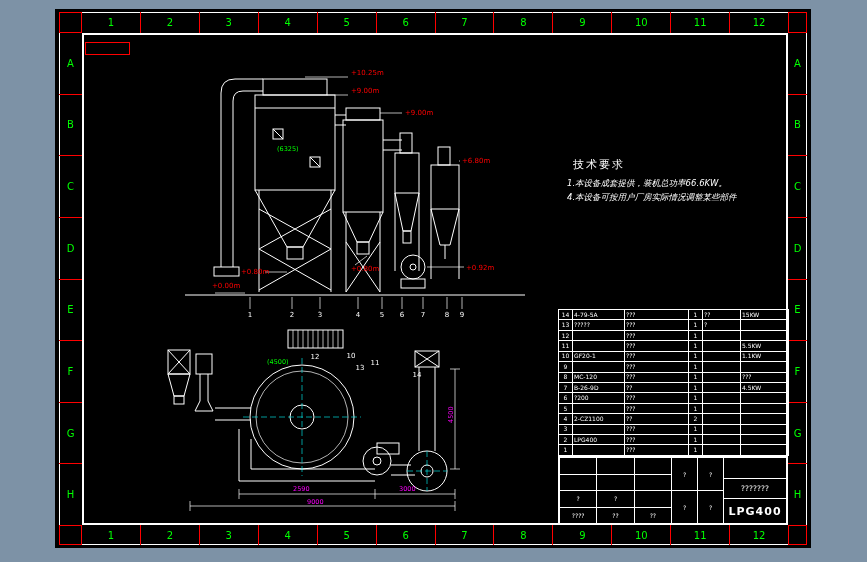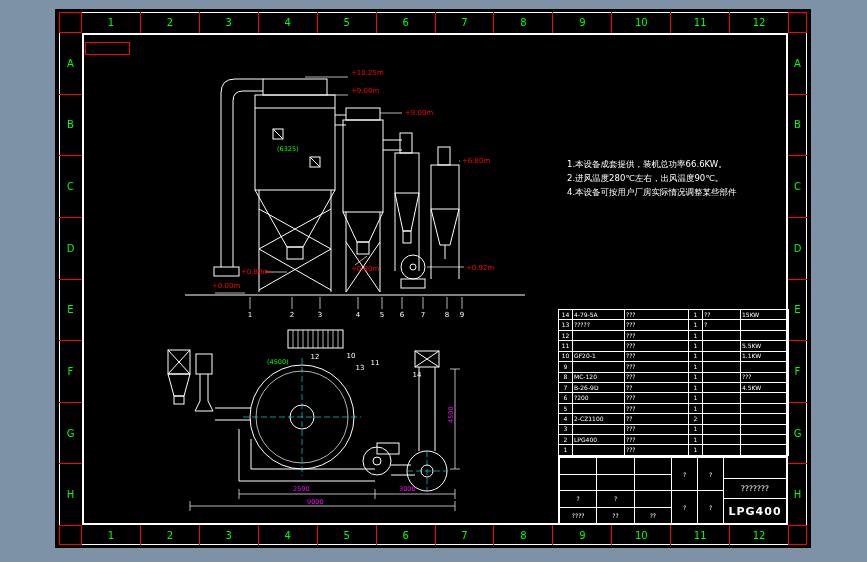--- a/index.html
+++ b/index.html
@@ -31,21 +31,21 @@
   .ln { stroke:#fff; stroke-width:1; fill:none; }
   .thin { stroke-width:0.7; }
   .cl { stroke:#00ffff; stroke-width:0.6; fill:none; stroke-dasharray:6 3; }
   text.red { fill:#ff0000; font-size:7px; }
   text.grn { fill:#00ff00; font-size:6.5px; }
   text.mag { fill:#ff00ff; font-size:6.5px; }
   text.co  { fill:#ffffff; font-size:7px; text-anchor:middle; }
 
   .techreq { position:absolute; left:512px; top:148px; width:212px; color:#fff; }
   .tr-title { font-size:11px; margin:0 0 4px 6px; letter-spacing:2px; }
-  .tr-line { font-size:8.5px; line-height:14px; white-space:nowrap; }
+  .tr-line { font-size:8.5px; line-height:14px; white-space:nowrap;font-style:italic; }
 
   .bom { position:absolute; left:503px; top:300px; width:230px; height:147px;
          border-collapse:collapse; table-layout:fixed; color:#fff; }
   .bom td { border:1px solid #fff; font-size:6px; line-height:8px; padding:0 1px;
             overflow:hidden; white-space:nowrap; height:9px; }
   .bom td.qc { text-align:center; }
 
   .titleblock { position:absolute; left:503px; top:447px; width:230px; height:69px;
                 border:2px solid #fff; display:flex; color:#fff; }
   .tb-left { width:112px; display:flex; flex-direction:column; border-right:1px solid #fff; }
@@ -259,23 +259,23 @@
       <text class="grn" x="212" y="355">(4500)</text>
 
       <text class="co" x="296" y="349">10</text>
       <text class="co" x="320" y="356">11</text>
       <text class="co" x="260" y="350">12</text>
       <text class="co" x="305" y="361">13</text>
       <text class="co" x="362" y="368">14</text>
     </svg>
 
     <div class="techreq">
+      <div class="tr-title">技术要求</div>
       <div>
           <div class="tr-line">1.本设备成套提供，装机总功率66.6KW。</div>
-          <div class="tr-line">2.进风温度280℃左右，出风温度90℃。</div>
           <div class="tr-line">4.本设备可按用户厂房实际情况调整某些部件</div>
         </div>
     </div>
 
     <table class="bom">
       <colgroup>
         <col style="width:14px">
           <col style="width:52px">
           <col style="width:64px">
         <col style="width:14px">

